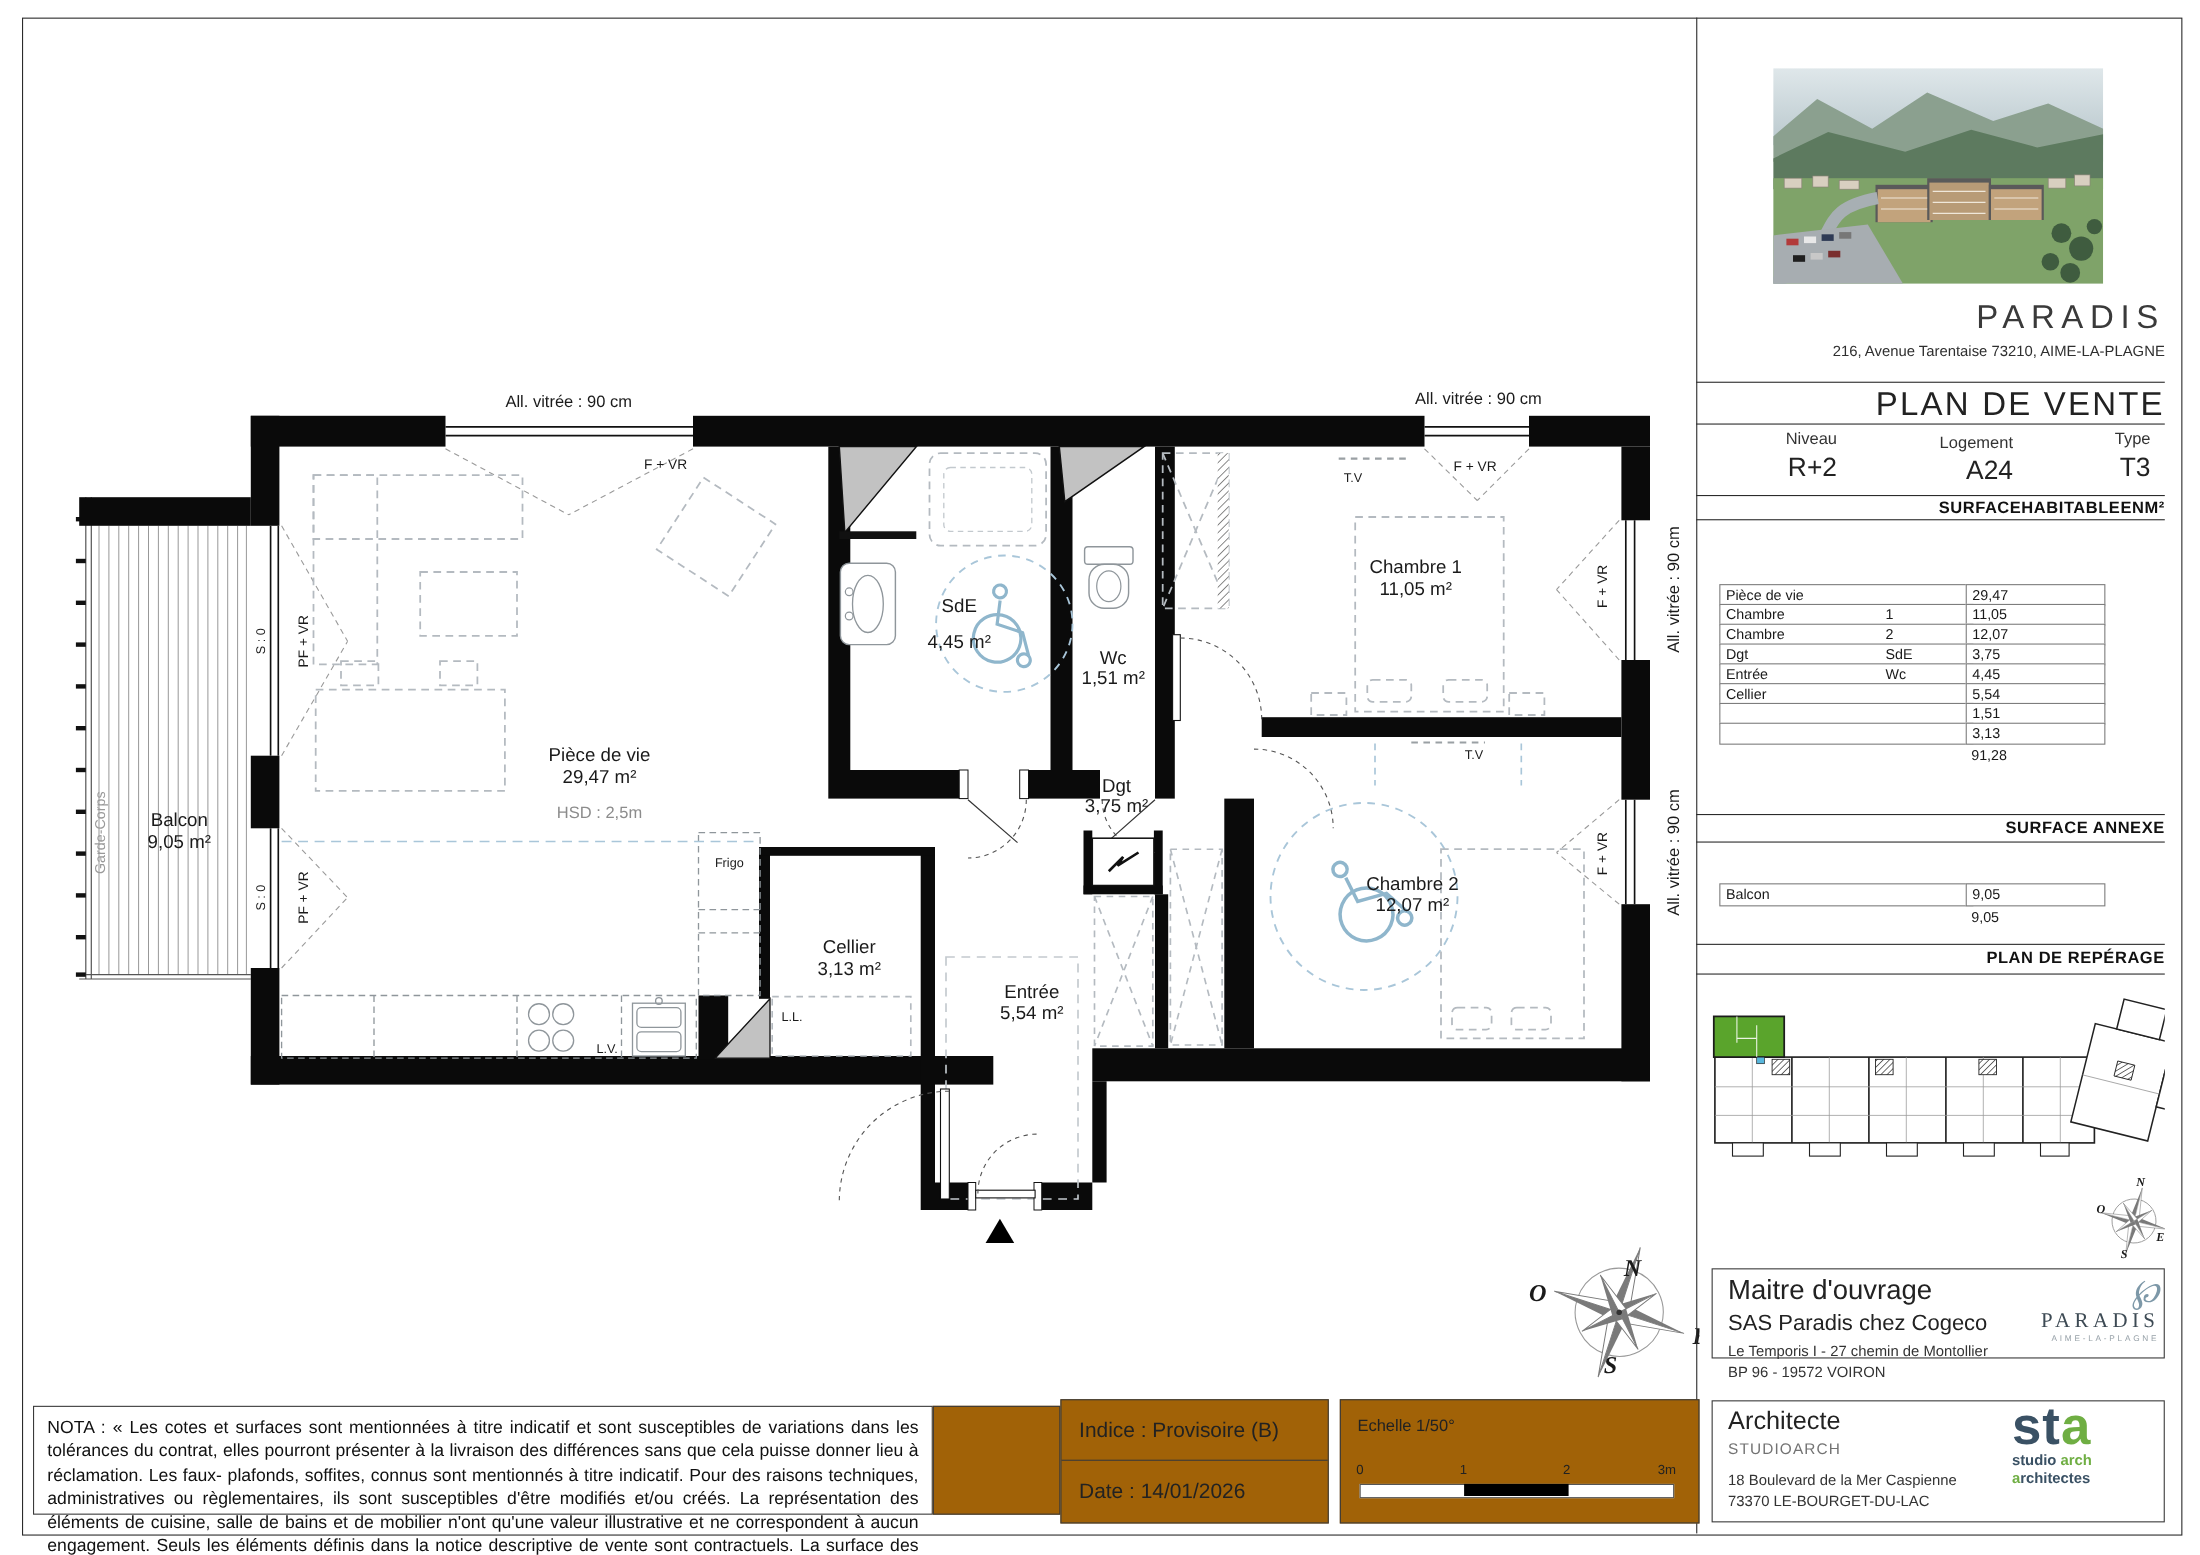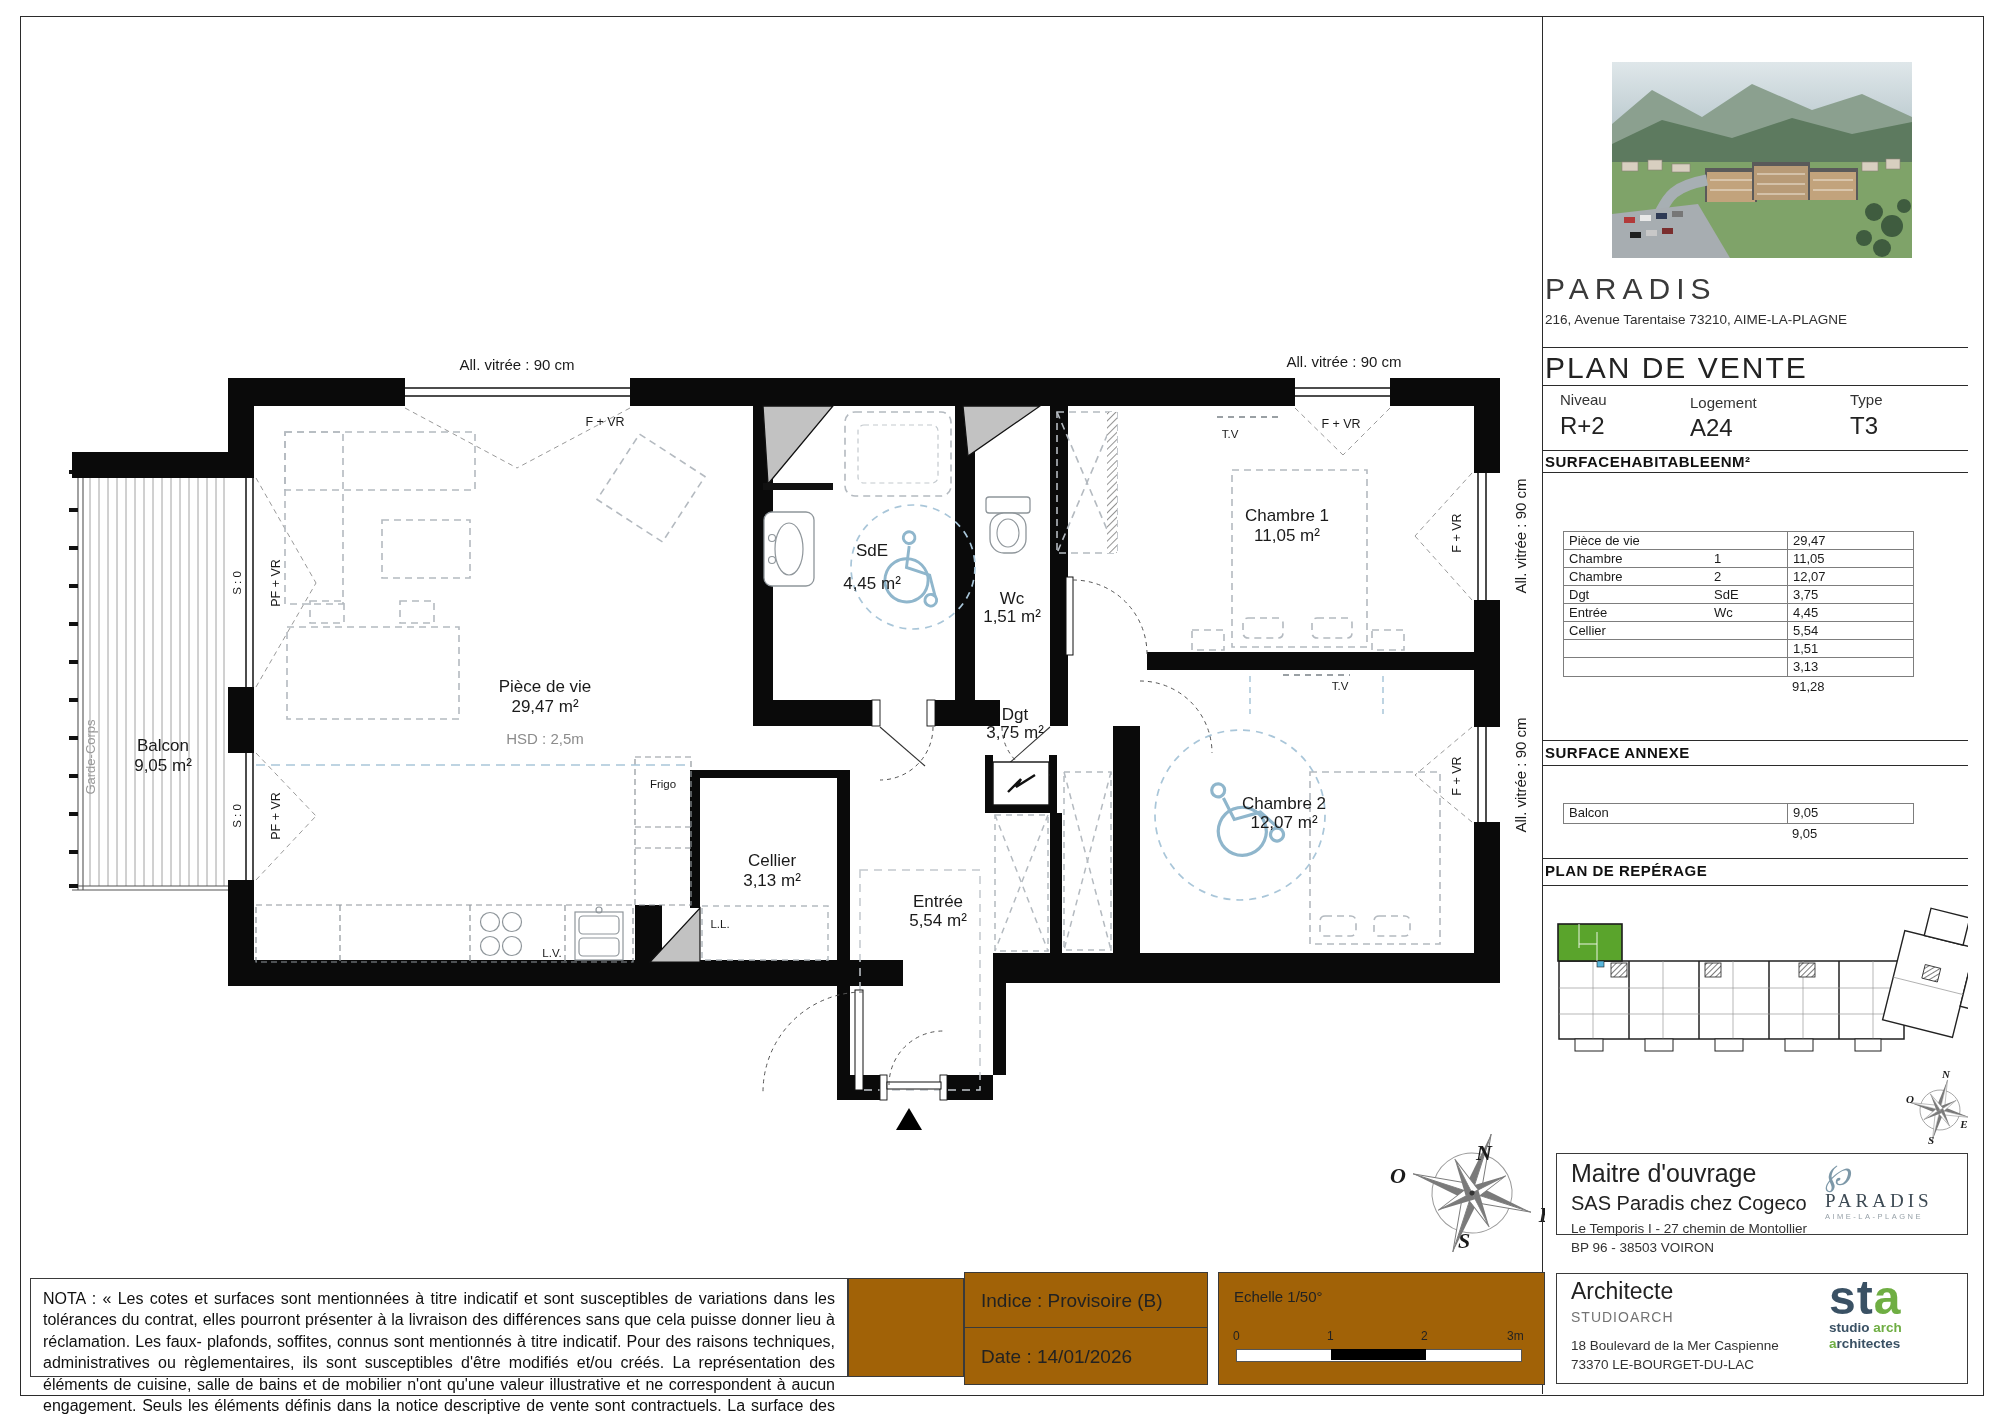--- a/index.html
+++ b/index.html
@@ -1,21 +1,21 @@
 <!DOCTYPE html>
 <html><head>
 <meta charset="utf-8">
 <style>
   html,body{margin:0;padding:0;background:#fff;}
   .page{position:relative;width:2000px;height:1414px;background:#fff;overflow:hidden;
         font-family:"Liberation Sans",sans-serif;color:#1a1a1a;}
   .abs{position:absolute;}
   .frame{left:20px;top:16px;width:1962px;height:1378px;border:1.3px solid #2b2b2b;}
   .vline,.hline{position:absolute;background:#2b2b2b;}
-  .ctr{text-align:left;}
+  .ctr{text-align:right;}
   
   .p-title{left:1545px;top:272px;width:423px;font-size:30px;letter-spacing:6px;color:#3a3a3a;}
   .p-addr{left:1545px;top:312px;width:423px;font-size:13.5px;color:#2f2f2f;}
   .pdv{left:1545px;top:351px;width:423px;font-size:30px;letter-spacing:2px;color:#222;}
   .meta-l{font-size:15px;color:#333;}
   .meta-v{font-size:24px;color:#222;}
   .sec-h{left:1545px;width:423px;font-size:15px;font-weight:bold;letter-spacing:.5px;color:#111;}
   .trow{position:absolute;border:1px solid #7d7d7d;font-size:13px;line-height:17px;background:#fff;}
   .trow .l2{position:absolute;left:150px;top:0;}
   .tl{padding-left:5px;}
@@ -522,21 +522,21 @@
         <text x="409" y="240" text-anchor="middle">E</text>
         <text x="376" y="256" text-anchor="middle">S</text>
       </g>
     </g>
   </svg>
 
   <div class="abs mbox">
     <div class="abs m-title" style="left:14px;top:5px">Maitre d'ouvrage</div>
     <div class="abs m-name" style="left:14px;top:38px">SAS Paradis chez Cogeco</div>
     <div class="abs m-sm" style="left:14px;top:67px">Le Temporis I - 27 chemin de Montollier</div>
-    <div class="abs m-sm" style="left:14px;top:86px">BP 96 - 38503 VOIRON</div>
+    <div class="abs m-sm" style="left:14px;top:86px">BP 96 - 19572 VOIRON</div>
     <div class="abs ctr" style="left:268px;top:6px;width:138px">
       <div class="plogo-mono">℘</div>
       <div class="plogo-name">PARADIS</div>
       <div class="plogo-sub">AIME-LA-PLAGNE</div>
     </div>
   </div>
 
   <div class="abs abox">
     <div class="abs a-title" style="left:14px;top:4px">Architecte</div>
     <div class="abs a-name" style="left:14px;top:35px">STUDIOARCH</div>

